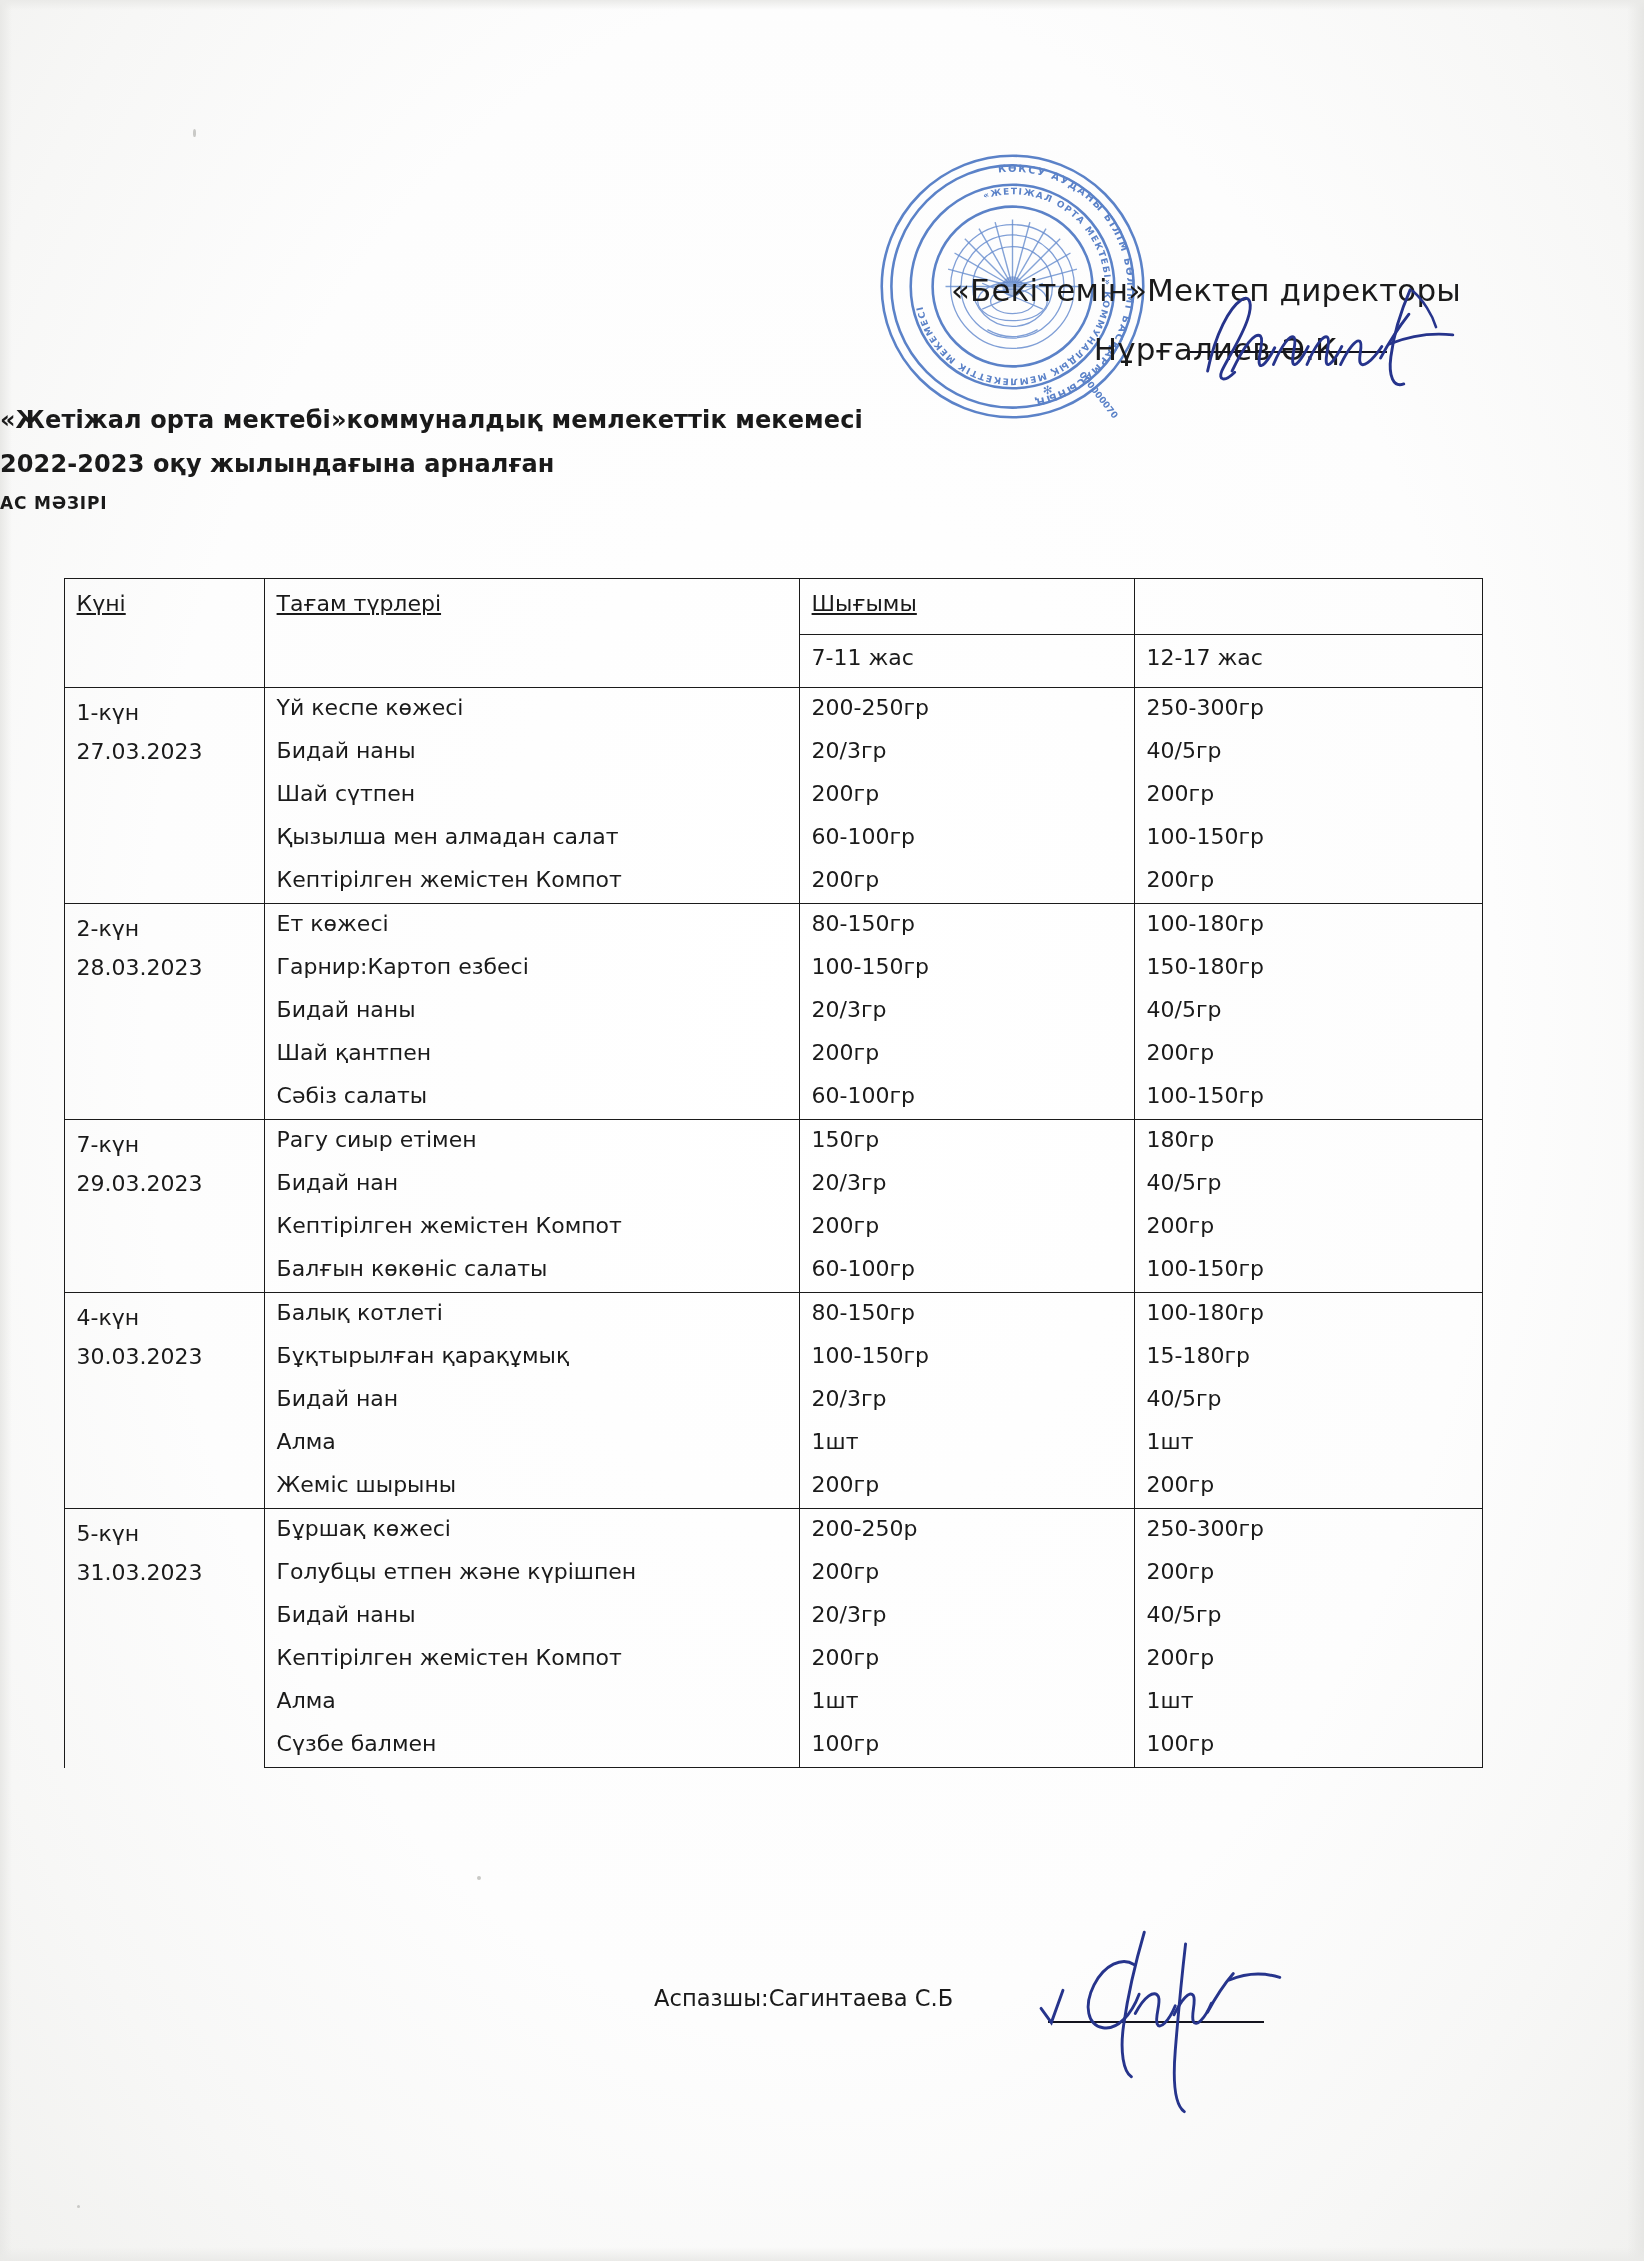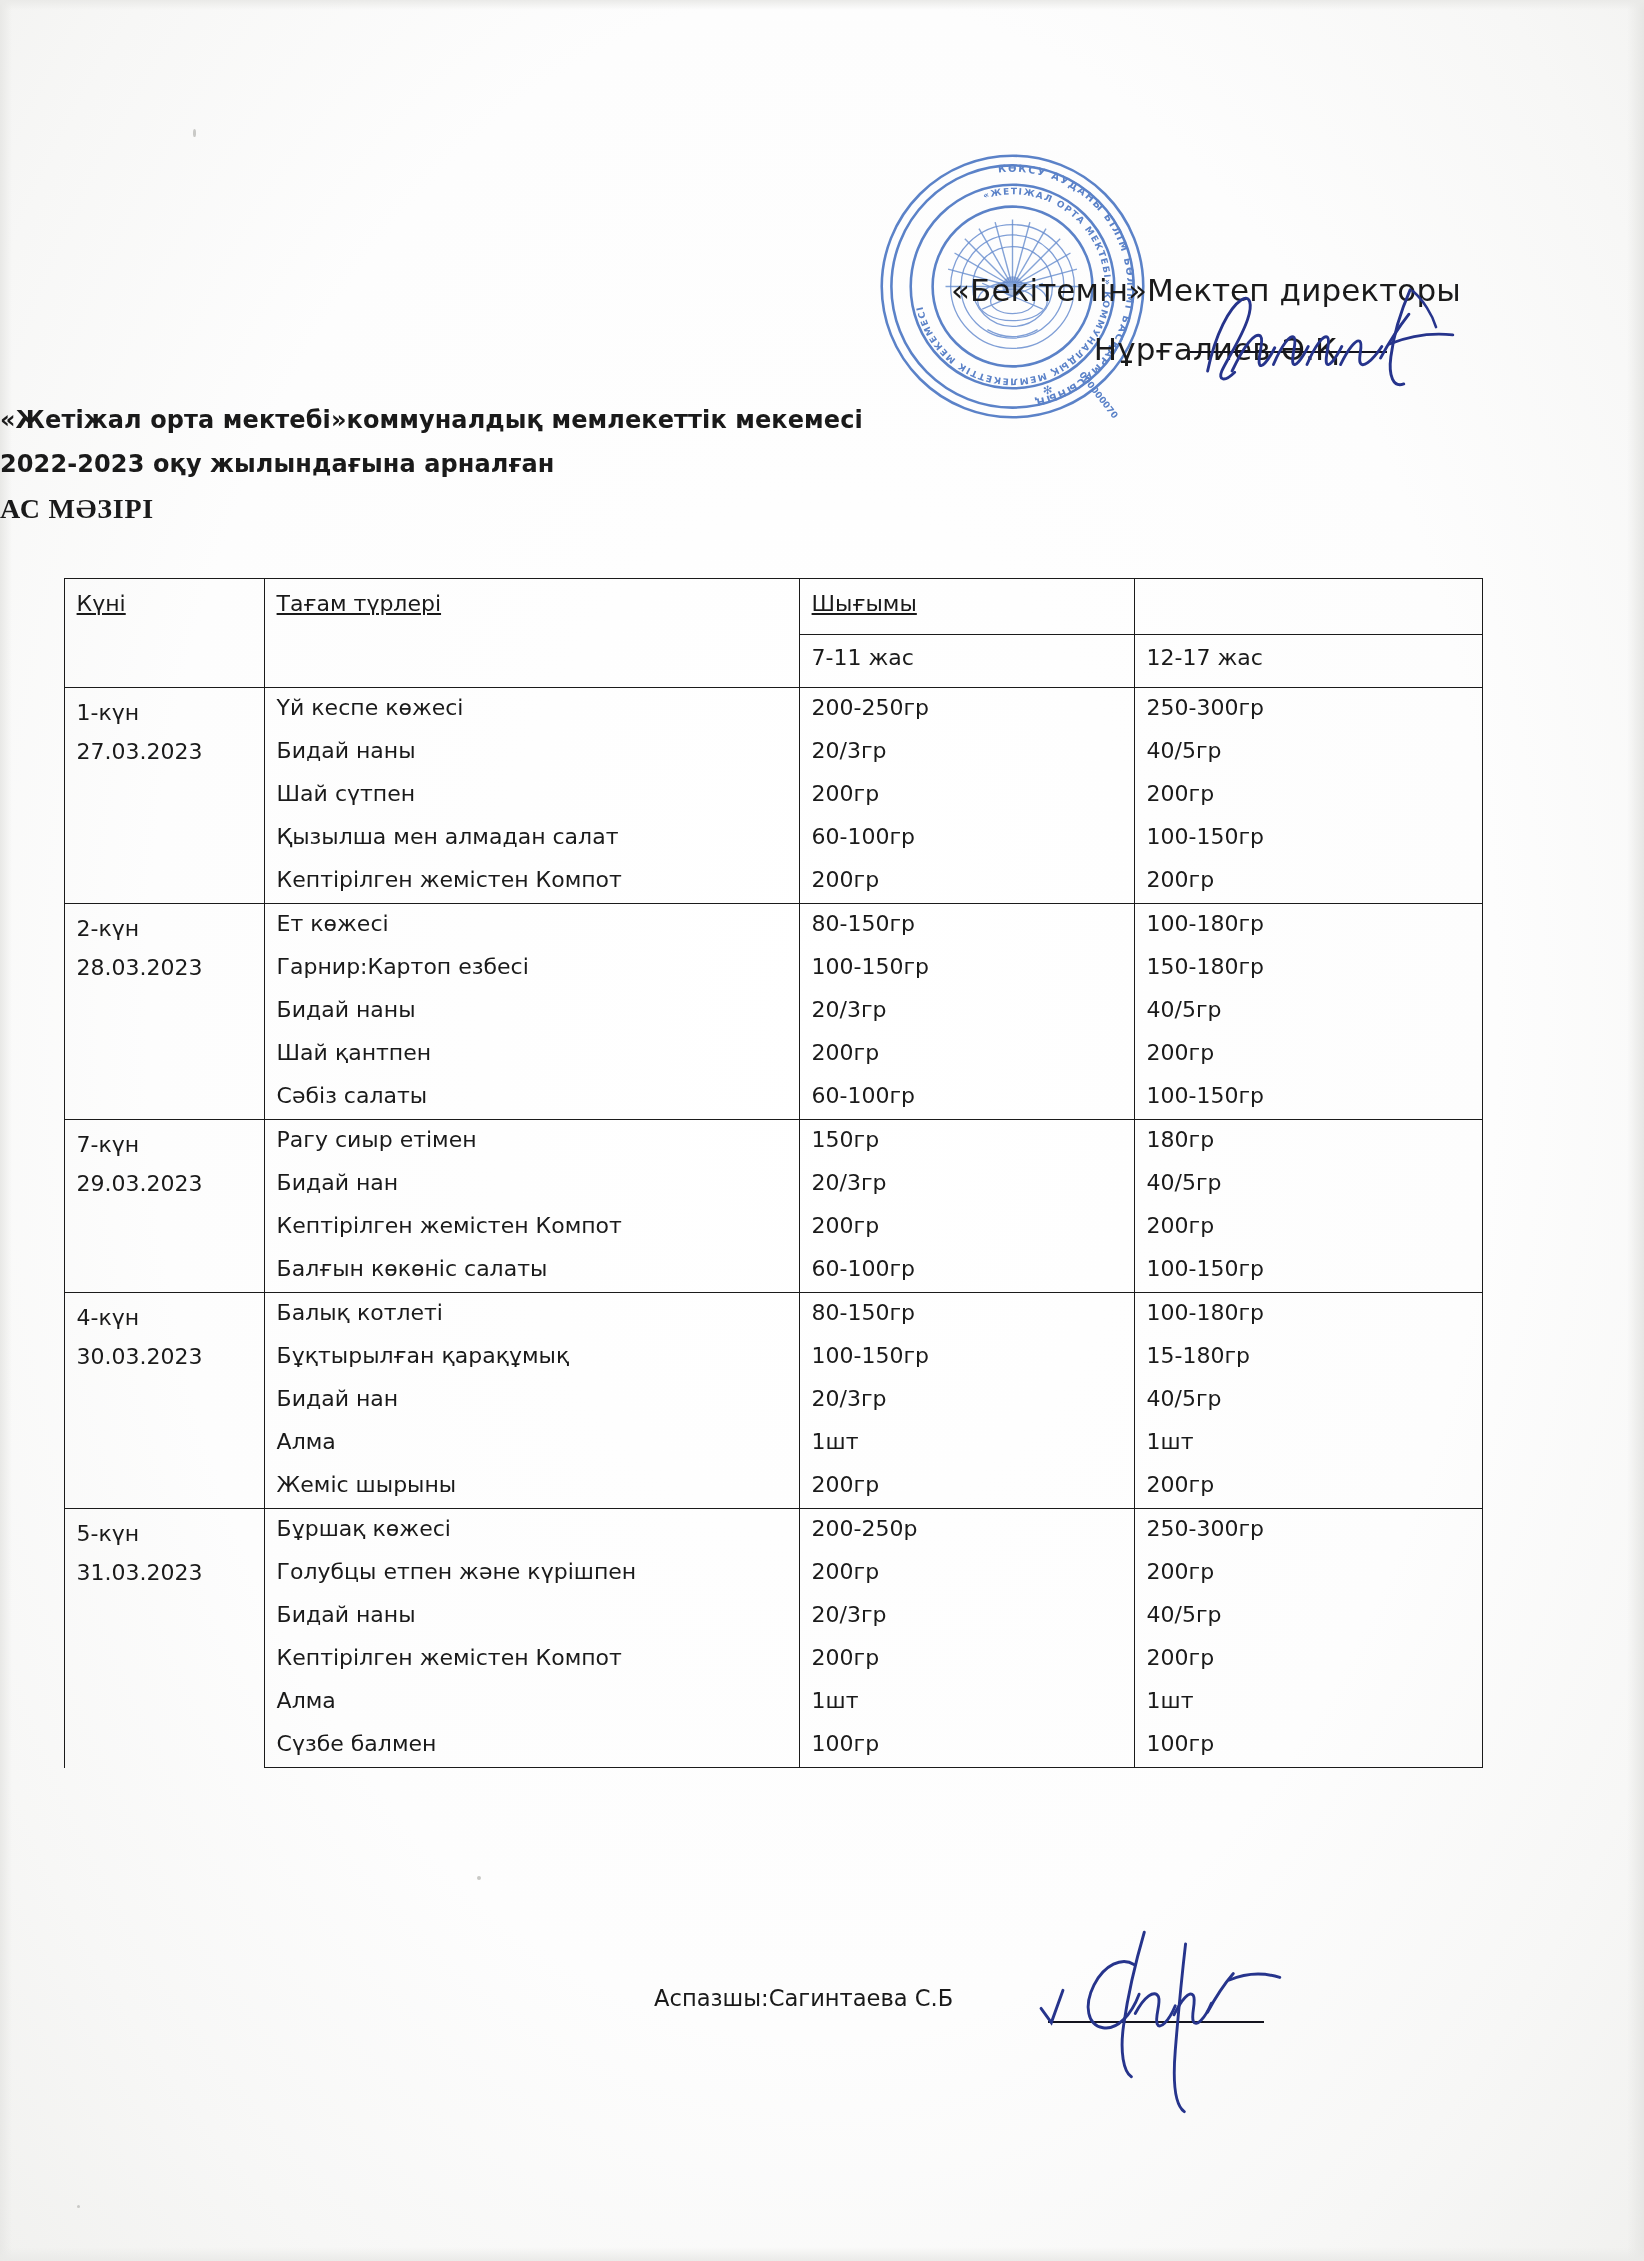--- a/index.html
+++ b/index.html
@@ -94,21 +94,21 @@
     text-align: left;
     z-index: 5;
   }
   .titles .t-line {
     font-weight: bold;
     font-size: 24px;
     letter-spacing: 0.1px;
     margin: 0 0 15.5px 0;
     white-space: nowrap;
   }
-  .titles .t-line.t3 { font-size: 28px; letter-spacing: 0.8px; font-family: Liberation Serif, serif; }
+  .titles .t-line.t3 { font-size: 17px; letter-spacing: 0.8px; }
 
   
   .menu-table {
     position: absolute;
     left: 64px;
     top: 578px;
     width: 1419px;
     border-collapse: collapse;
     table-layout: fixed;
     font-size: 22px;

